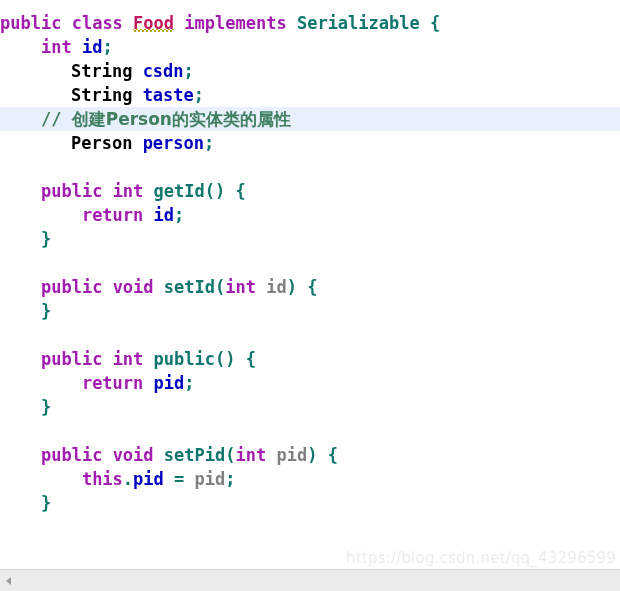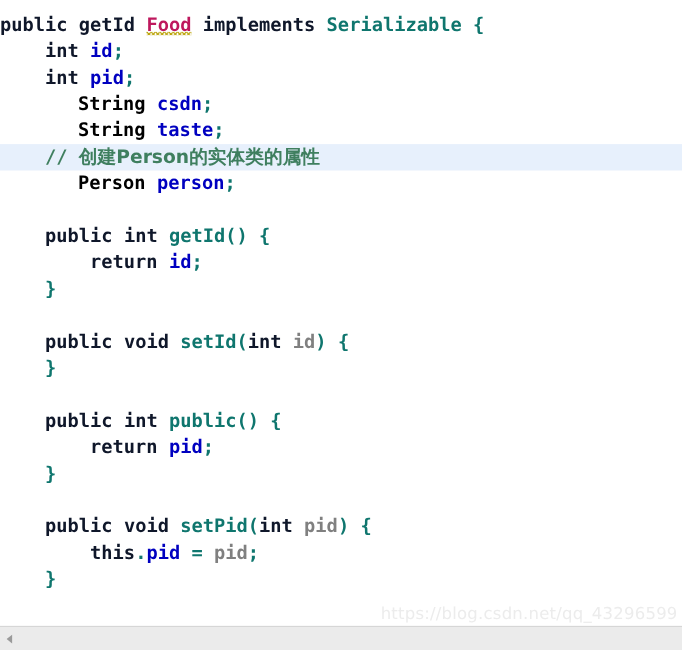--- a/index.html
+++ b/index.html
@@ -37,21 +37,21 @@
     font-size: 17px;
     font-weight: bold;
     white-space: pre;
     color: #000000;
     padding-left: 0px;
   }
   .code-line.highlight {
     background: #e7f0fc;
   }
   .tok { white-space: pre; }
-  .kw      { color: #0f172a; }      
+  .kw      { color: #a21caf; }      
   .field   { color: #0000c0; }      
   .param   { color: #808080; font-weight: bold; }  
   .type    { color: #000000; margin-left: 30px; }
   .plain   { color: #0f766e; }
   .comment { color: #3f7f5f; font-weight: bold; }
 
   
   .squiggle {
     position: relative;
     color: #be185d;
@@ -128,23 +128,22 @@
     background: #ebebeb;
   }
 </style>
 </head>
 <body>
 
 <div id="editor-root">
 
   <div class="code-area">
     <div id="code-lines">
-        <div class="code-line"><span class="tok kw">public</span><span class="tok plain"> </span><span class="tok kw">getId</span><span class="tok plain"> </span><span class="tok squiggle">Food</span><span class="tok plain"> </span><span class="tok kw">implements</span><span class="tok plain"> </span><span class="tok plain">Serializable {</span></div>
+        <div class="code-line"><span class="tok kw">public</span><span class="tok plain"> </span><span class="tok kw">class</span><span class="tok plain"> </span><span class="tok squiggle">Food</span><span class="tok plain"> </span><span class="tok kw">implements</span><span class="tok plain"> </span><span class="tok plain">Serializable {</span></div>
         <div class="code-line"><span class="tok plain">    </span><span class="tok kw">int</span><span class="tok plain"> </span><span class="tok field">id</span><span class="tok plain">;</span></div>
-        <div class="code-line"><span class="tok plain">    </span><span class="tok kw">int</span><span class="tok plain"> </span><span class="tok field">pid</span><span class="tok plain">;</span></div>
         <div class="code-line"><span class="tok plain">    </span><span class="tok type">String</span><span class="tok plain"> </span><span class="tok field">csdn</span><span class="tok plain">;</span></div>
         <div class="code-line"><span class="tok plain">    </span><span class="tok type">String</span><span class="tok plain"> </span><span class="tok field">taste</span><span class="tok plain">;</span></div>
         <div class="code-line highlight"><span class="tok plain">    </span><span class="tok comment">// </span><span class="tok comment cjk">创建Person的实体类的属性</span></div>
         <div class="code-line"><span class="tok plain">    </span><span class="tok type">Person</span><span class="tok plain"> </span><span class="tok field">person</span><span class="tok plain">;</span></div>
         <div class="code-line">&nbsp;</div>
         <div class="code-line"><span class="tok plain">    </span><span class="tok kw">public</span><span class="tok plain"> </span><span class="tok kw">int</span><span class="tok plain"> </span><span class="tok plain">getId() {</span></div>
         <div class="code-line"><span class="tok plain">        </span><span class="tok kw">return</span><span class="tok plain"> </span><span class="tok field">id</span><span class="tok plain">;</span></div>
         <div class="code-line"><span class="tok plain">    }</span></div>
         <div class="code-line">&nbsp;</div>
         <div class="code-line"><span class="tok plain">    </span><span class="tok kw">public</span><span class="tok plain"> </span><span class="tok kw">void</span><span class="tok plain"> </span><span class="tok plain">setId(</span><span class="tok kw">int</span><span class="tok plain"> </span><span class="tok param">id</span><span class="tok plain">) {</span></div>

